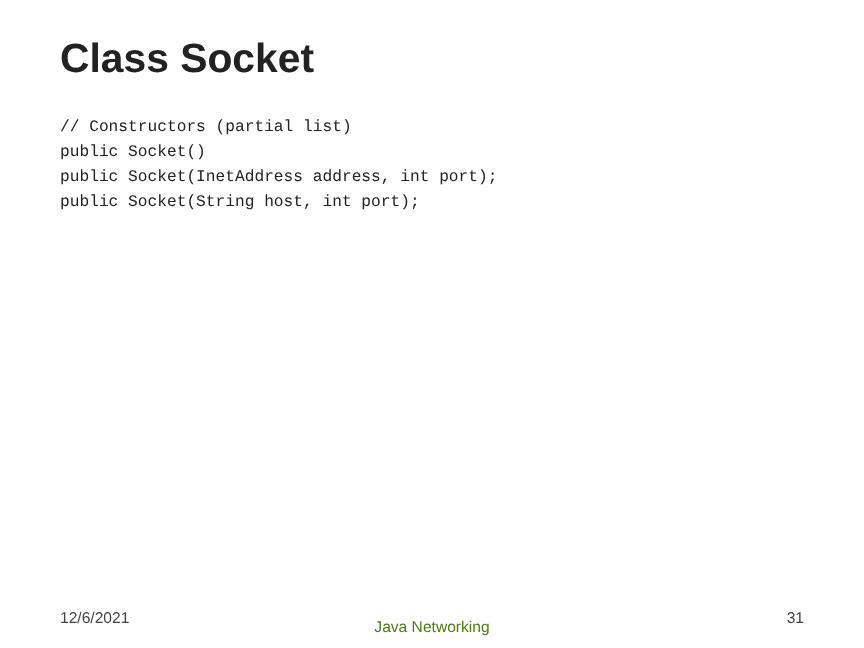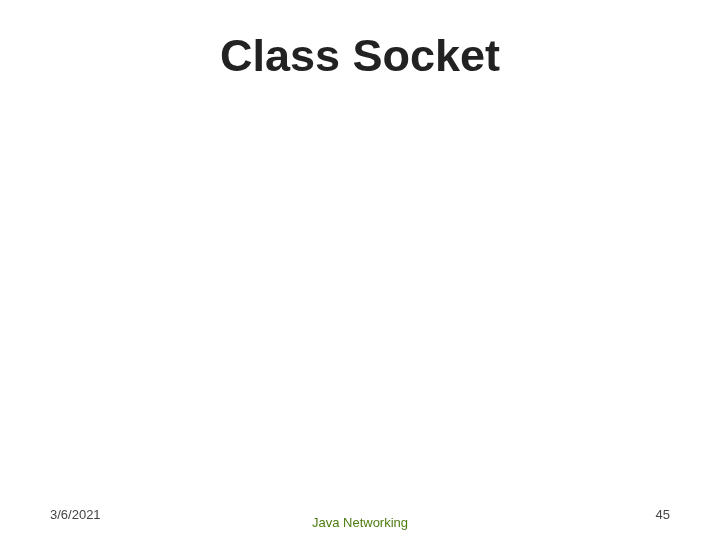--- a/index.html
+++ b/index.html
@@ -20,22 +20,21 @@
       width: 720px;
       height: 540px;
       background: #ffffff;
       display: flex;
       flex-direction: column;
       padding: 30px 50px 20px 50px;
       position: relative;
     }
 
     .title {
-      text-align: center;
-      font-size: 45px;
+      font-size: 34px;
       font-weight: bold;
       color: #222222;
       margin-bottom: 28px;
       font-family: Arial, Helvetica, sans-serif;
     }
 
     .content {
       flex: 1;
       display: flex;
       flex-direction: column;
@@ -77,23 +76,27 @@
     }
   </style>
 </head>
 <body>
 
 <div class="slide">
   <h1 class="title">Class Socket</h1>
 
   <div class="content">
 
+    <div class="code-block">// Constructors (partial list)
+public Socket()
+public Socket(InetAddress address, int port);
+public Socket(String host, int port);</div>
 
 
 
 
 
   </div>
 
-  <span class="footer-left">3/6/2021</span>
+  <span class="footer-left">12/6/2021</span>
   <span class="footer-center">Java Networking</span>
-  <span class="footer-right">45</span>
+  <span class="footer-right">31</span>
 </div>
 
 </body></html>

